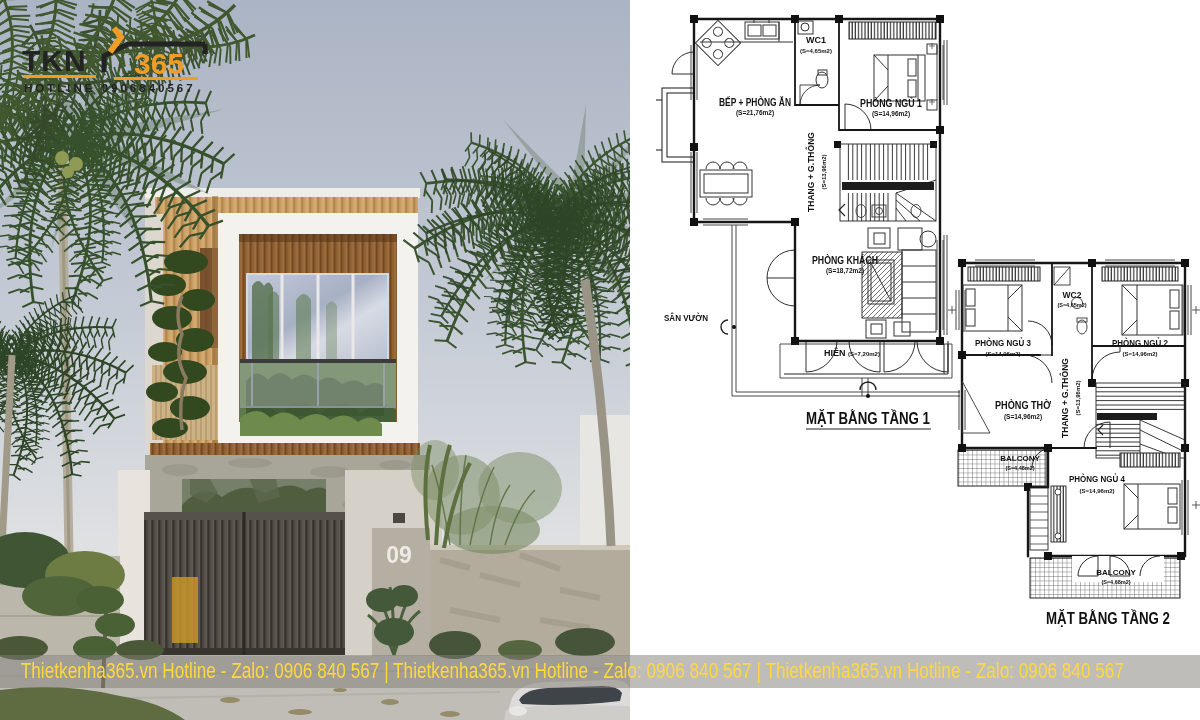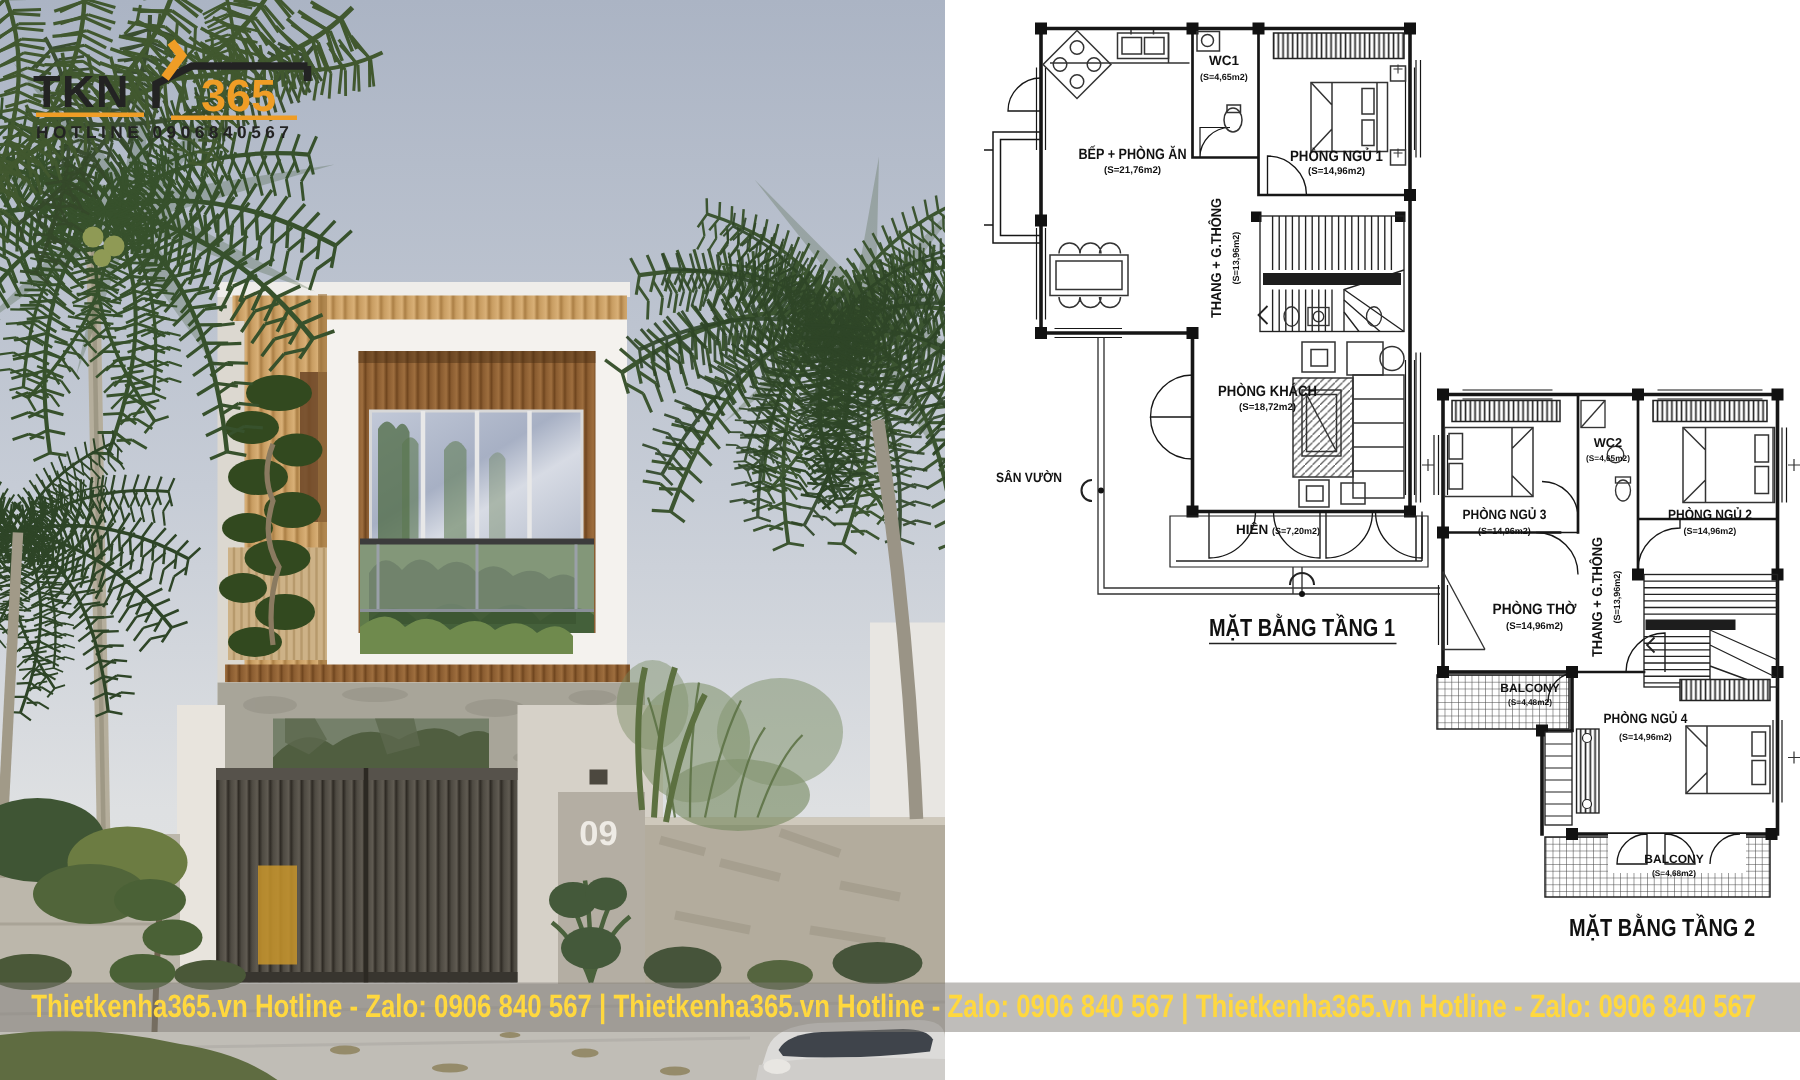--- a/index.html
+++ b/index.html
@@ -1,17 +1,17 @@
 <!DOCTYPE html>
 <html><head>
 <meta charset="utf-8">
 <style>
 html,body{margin:0;padding:0;background:#fff;}
 .stage{position:relative;width:1200px;height:720px;overflow:hidden;background:#fff;font-family:"Liberation Sans",sans-serif;}
-.banner{position:absolute;left:0;top:655px;width:1200px;height:33px;background:rgba(128,123,117,0.50);color:#ffd83e;font-weight:bold;font-size:21.5px;line-height:33px;white-space:nowrap;overflow:hidden;}
+.banner{position:absolute;left:0;top:655px;width:1200px;height:33px;background:rgba(128,123,117,0.50);color:#ffd83e;font-weight:normal;font-size:21.5px;line-height:33px;white-space:nowrap;overflow:hidden;}
 .banner .sq{display:inline-block;transform:scaleX(0.80);transform-origin:0 50%;letter-spacing:0px;padding-left:26px;}
 .logo{position:absolute;left:0;top:0;}
 .plans{position:absolute;left:630px;top:0;background:#fff;}
 </style>
 </head>
 <body>
 <div class="stage">
 
 <svg width="630" height="720" viewBox="0 0 630 720" style="position:absolute;left:0;top:0">
 <defs>

